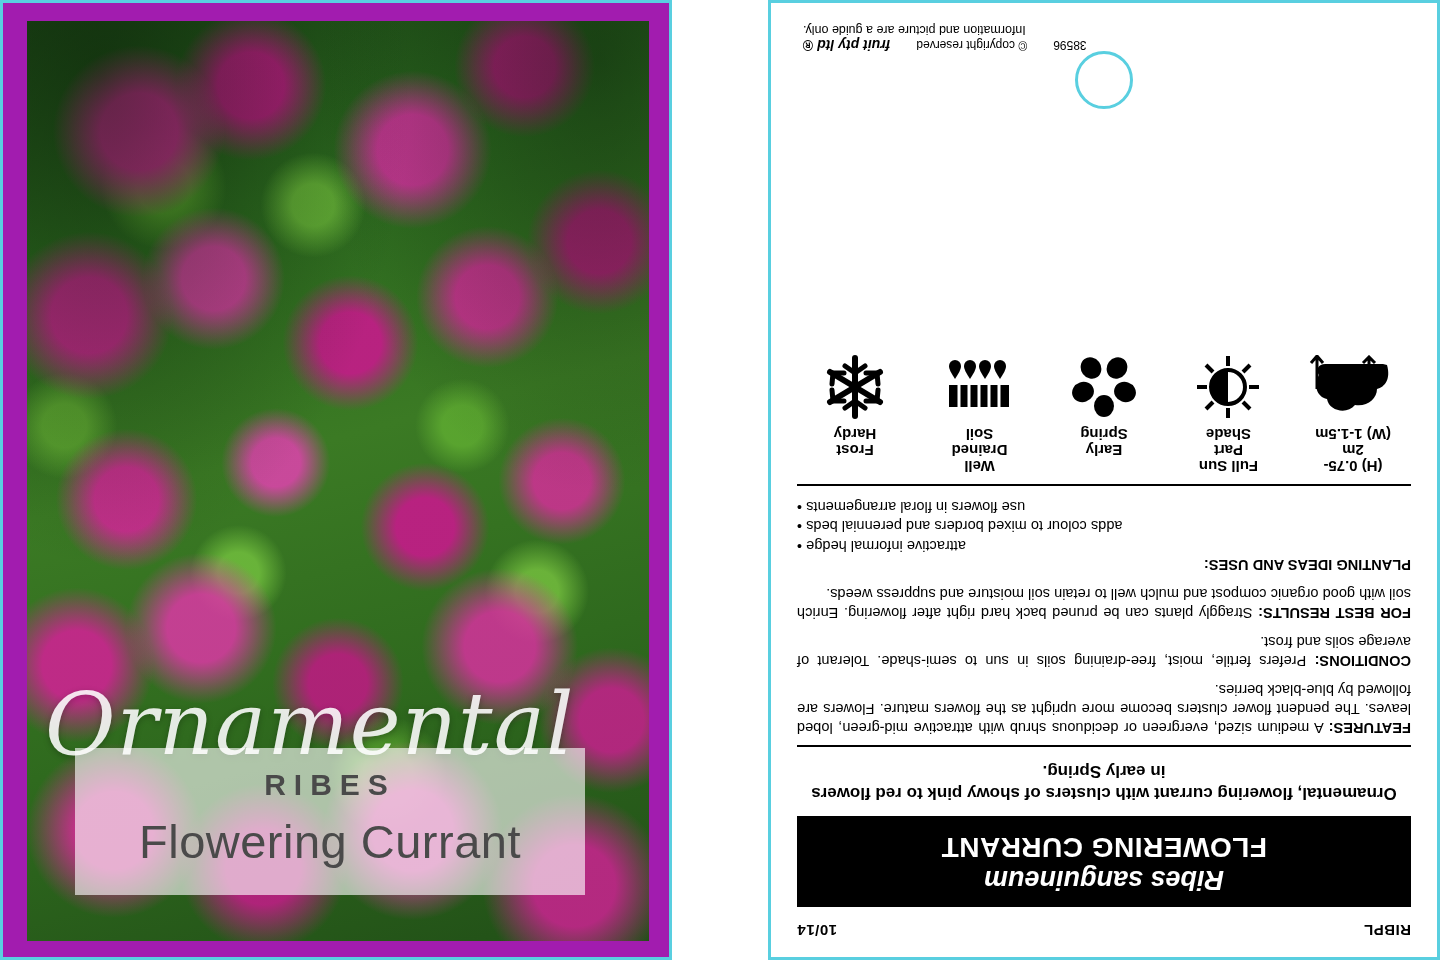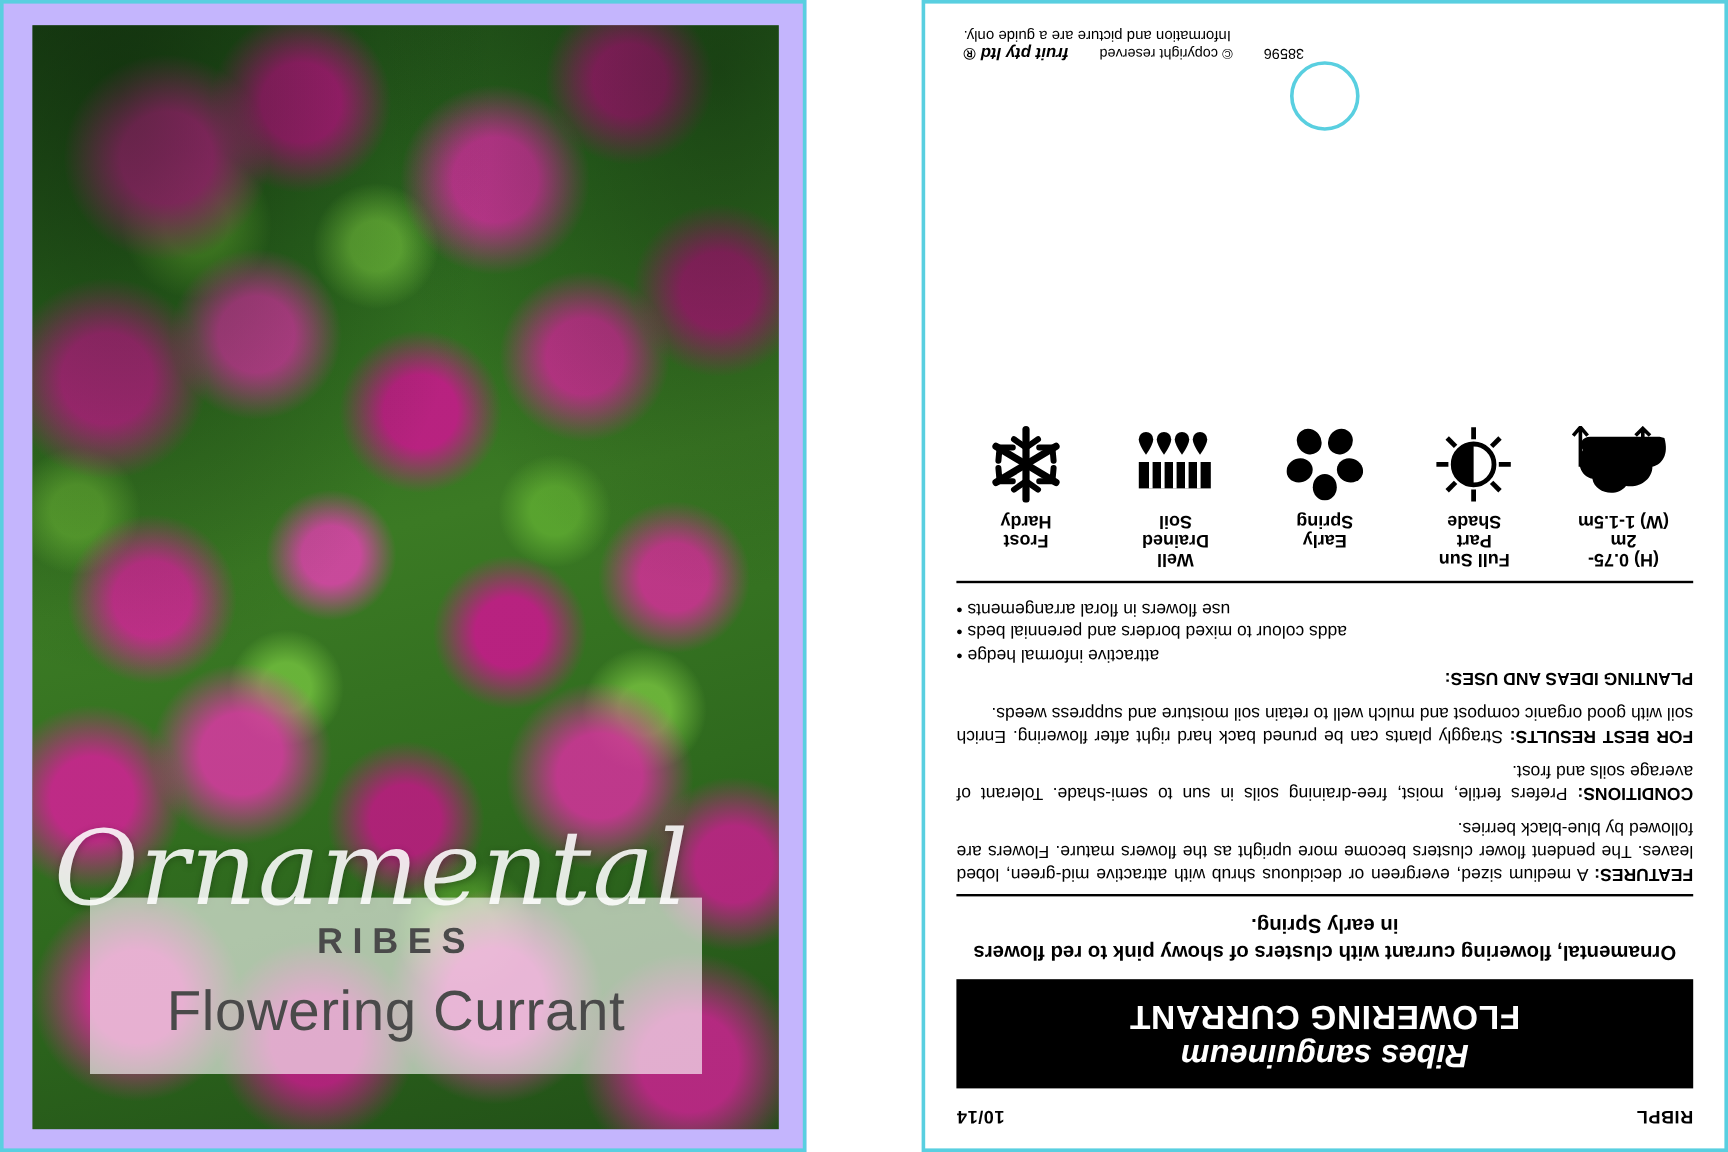--- a/index.html
+++ b/index.html
@@ -23,21 +23,21 @@
 
   
   .front-panel {
     position: absolute;
     left: 0;
     top: 0;
     width: 672px;
     height: 960px;
     box-sizing: border-box;
     border: 3px solid #59cfe0;
-    background: #c4b5fd;
+    background: #a21caf;
     padding: 18px 20px 16px 24px;
   }
 
   .photo {
     position: relative;
     width: 100%;
     height: 100%;
     box-sizing: border-box;
     overflow: hidden;
     background:

